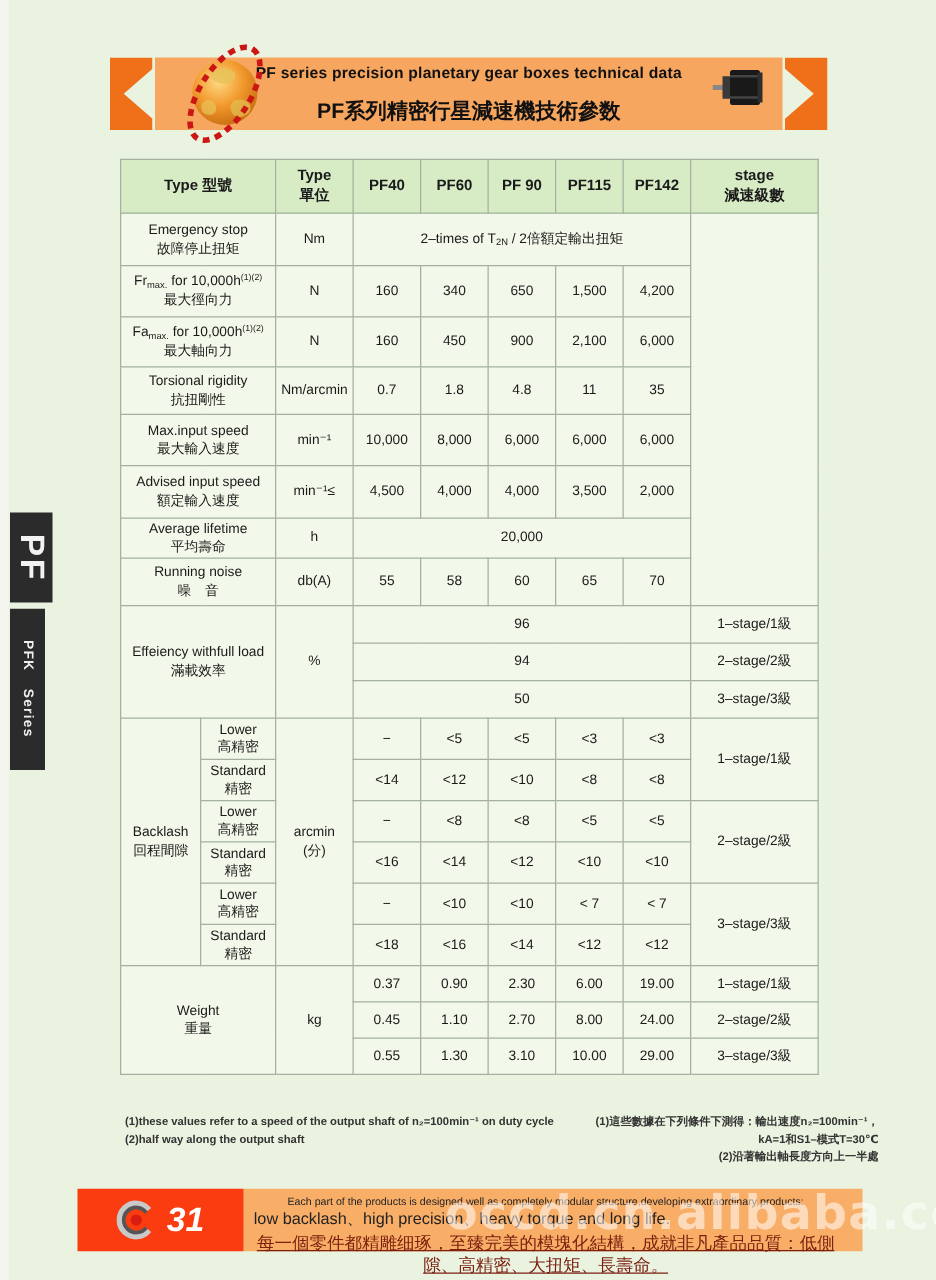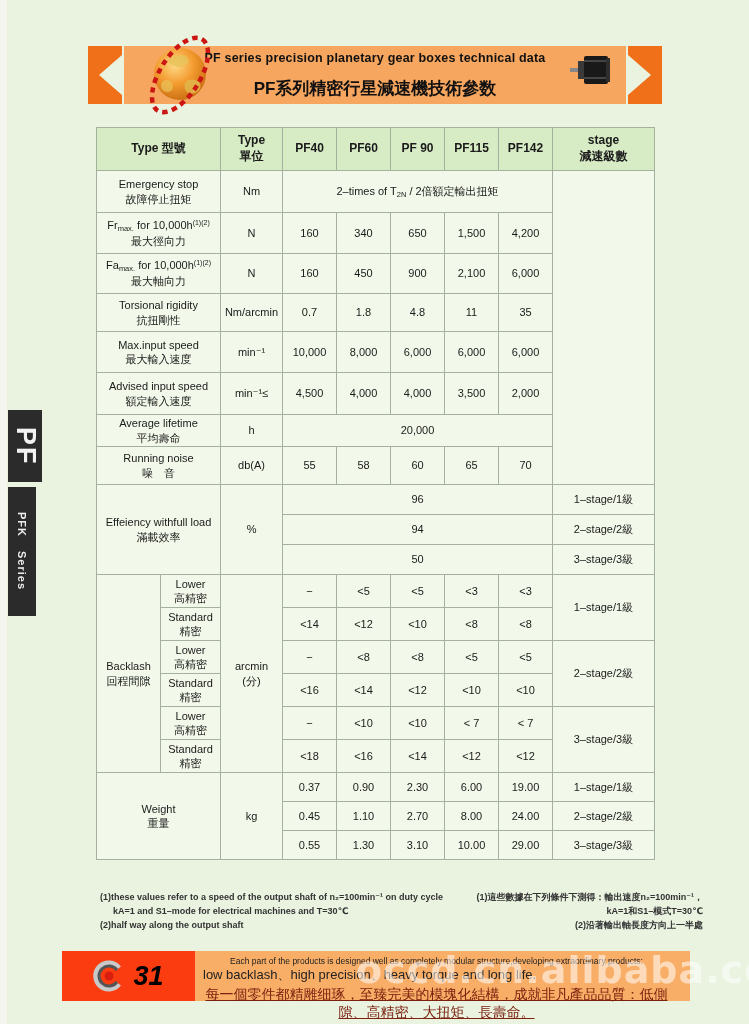--- a/index.html
+++ b/index.html
@@ -43,21 +43,21 @@
 
   
   .fn { position:absolute; top:891px; font-size:9px; line-height:1.55; color:#333;font-weight:bold; }
   .fn-en { left:100px; width:350px; }
   .fn-zh { left:453px; width:250px;text-align:right; }
   .fn .indent { padding-left:13px; }
 
   
   .footer-red { position:absolute; left:62px; top:951px; width:133px; height:50px; background:#fa3c10;
     display:flex; align-items:center; justify-content:center; gap:8px; }
-  .page-num { font-size:27px; font-weight:bold; color:#000000; font-style:italic; }
+  .page-num { font-size:27px; font-weight:bold; color:#ffffff; font-style:italic; }
   .footer-orange { position:absolute; left:195px; top:951px; width:495px; height:50px; background:#f9ae67;
     padding:5px 20px 4px 8px; }
   .footer-orange .l1 { font-size:8.5px; color:#222; text-align:center; }
   .footer-orange .l2 { font-size:13px; color:#222; text-align:left; }
   .footer-orange .l3 { font-size:14px; color:#7c2110; text-align:center; margin-top:2px;text-decoration:underline; }
 
   .watermark { position:absolute; left:356px; top:948px; font-size:38px; font-weight:bold;
     color:rgba(255,255,255,0.55); white-space:nowrap; letter-spacing:1px;
     font-family:"DejaVu Sans",sans-serif; }
 </style>
@@ -360,21 +360,20 @@
     <td class="val">3.10</td>
     <td class="val">10.00</td>
     <td class="val">29.00</td>
     <td>3–stage/3級</td>
   </tr>
 </tbody>
   </table>
 
 <div class="fn fn-en">
   <div>(1)these values refer to a speed of the output shaft of n₂=100min⁻¹ on duty cycle</div>
-  <div class="indent">kA=1 and S1–mode for  electrical machines and T=30℃</div>
   <div>(2)half way along the output shaft</div>
 </div>
 <div class="fn fn-zh">
   <div>(1)這些數據在下列條件下測得：輸出速度n₂=100min⁻¹，</div>
   <div class="indent">kA=1和S1–模式T=30℃</div>
   <div>(2)沿著輸出軸長度方向上一半處</div>
 </div>
 
 <div class="footer-red">
   <svg width="32" height="32" viewBox="0 0 32 32">

